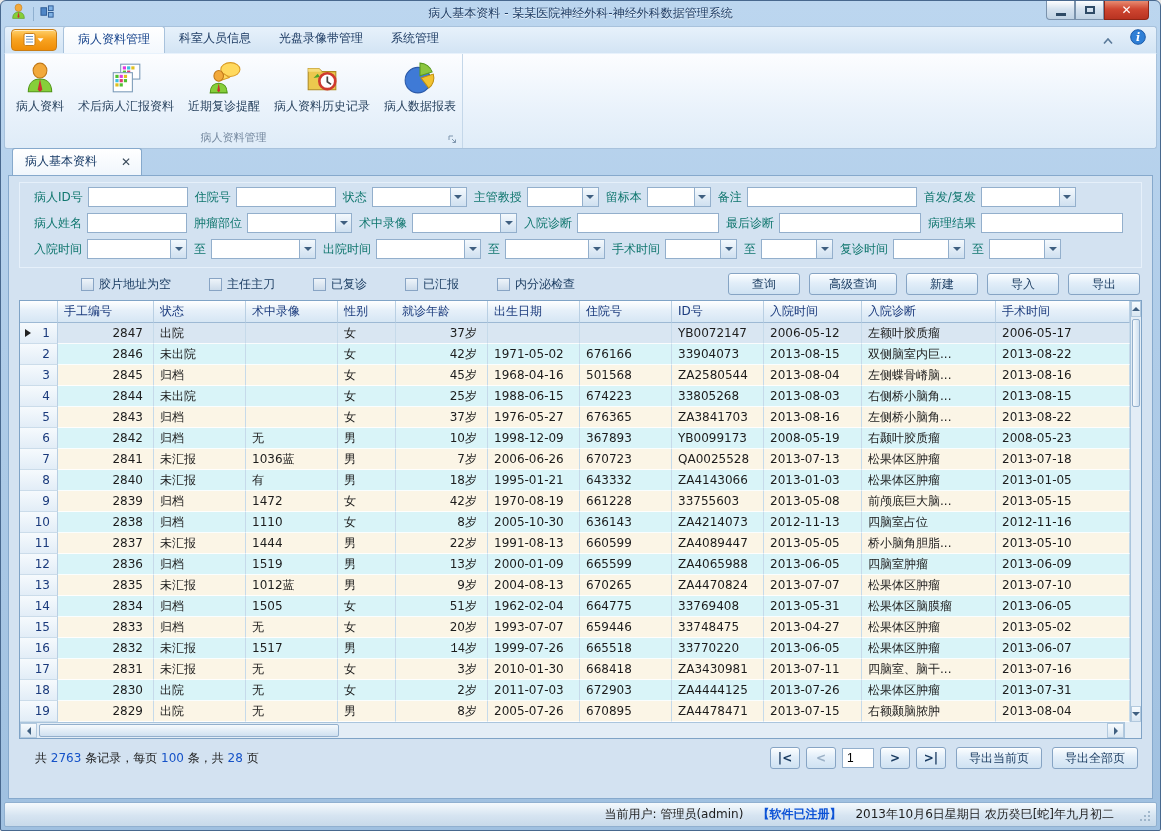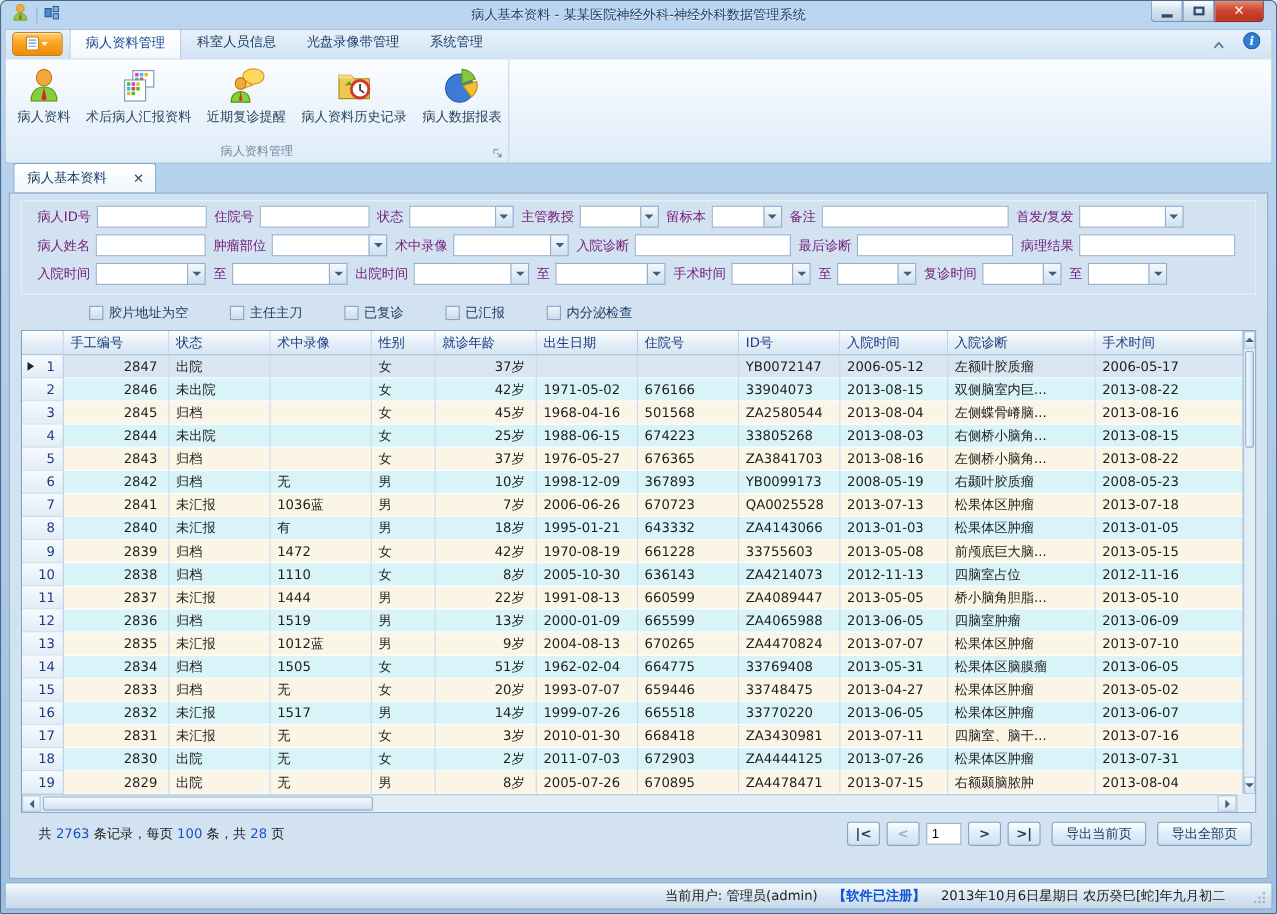--- a/index.html
+++ b/index.html
@@ -41,21 +41,21 @@
   
   .docbar{height:26px;display:flex;align-items:flex-end;padding:0 8px;flex-shrink:0;}
   .doctab{display:flex;align-items:center;gap:24px;padding:4px 10px 5px 12px;background:linear-gradient(#ffffff,#f0f6fc);
     border:1px solid #86a9cc;border-bottom:none;border-radius:3px 3px 0 0;font-size:12px;color:#173a66;}
   .doctab .x{font-weight:bold;color:#3a4a5a;font-size:12px;cursor:default;}
   
   .tabpage{flex:1;margin:0 4px;border:1px solid #86a9cc;background:#d3e2f1;display:flex;flex-direction:column;padding:6px 10px 4px 10px;overflow:hidden;}
   
   .search-panel{border:1px solid #e6f0fa;padding:4px 2px 2px 2px;}
   .srow{display:flex;align-items:center;margin-bottom:6px;padding-left:12px;}
-  .slabel{font-size:12px;color:#701a75;margin-right:5px;white-space:nowrap;}
+  .slabel{font-size:12px;color:#0f766e;margin-right:5px;white-space:nowrap;}
   .sinput{height:20px;border:1px solid #93afcc;background:#fff;margin-right:7px;}
   input.sinput{font-size:12px;padding:0 3px;}
   .combo{height:20px;display:flex;margin-right:7px;}
   .combo .ctext{flex:1;background:#fff;border:1px solid #93afcc;border-right:none;}
   .combo .cbtn{width:17px;background:linear-gradient(#f4f9fd,#cfe0f0);border:1px solid #93afcc;display:flex;align-items:center;justify-content:center;}
   .tri-down{width:0;height:0;border-left:4px solid transparent;border-right:4px solid transparent;border-top:4px solid #3f5f80;}
   .tri-up{width:0;height:0;border-left:4px solid transparent;border-right:4px solid transparent;border-bottom:4px solid #3f5f80;}
   .tri-left{width:0;height:0;border-top:4px solid transparent;border-bottom:4px solid transparent;border-right:4px solid #3f5f80;}
   .tri-right{width:0;height:0;border-top:4px solid transparent;border-bottom:4px solid transparent;border-left:4px solid #3f5f80;}
   
@@ -400,20 +400,27 @@
           <div class="chk">
             <span class="box"></span>
             <span class="clabel">已汇报</span>
           </div>
           <div class="chk">
             <span class="box"></span>
             <span class="clabel">内分泌检查</span>
           </div>
         </div>
       <div class="filter-spacer"></div>
+      <div id="action-buttons" style="display:flex">
+          <div class="btn" style="width: 72px;">查询</div>
+          <div class="btn" style="width: 88px;">高级查询</div>
+          <div class="btn" style="width: 72px;">新建</div>
+          <div class="btn" style="width: 72px;">导入</div>
+          <div class="btn" style="width: 72px;">导出</div>
+        </div>
     </div>
 
     <div class="grid">
       <div class="grid-body">
         <div class="grid-cols">
           <div class="ghead" id="grid-header">
               <div class="gh" style="width: 38px;"></div>
               <div class="gh" style="width: 96px;">手工编号</div>
               <div class="gh" style="width: 92px;">状态</div>
               <div class="gh" style="width: 92px;">术中录像</div>
@@ -636,21 +643,21 @@
                 <div class="gc" style="width: 98px;">2013-04-27</div>
                 <div class="gc" style="width: 134px;">松果体区肿瘤</div>
                 <div class="gc" style="width: 134px;">2013-05-02</div>
               </div>
               <div class="grow row-cyan">
                 <div class="gnum" style="width: 38px;">16</div>
                 <div class="gc r" style="width: 96px;">2832</div>
                 <div class="gc" style="width: 92px;">未汇报</div>
                 <div class="gc" style="width: 92px;">1517</div>
                 <div class="gc" style="width: 58px;">男</div>
-                <div class="gc r" style="width: 92px;">14岁</div>
+                <div class="gc r" style="width: 92px; font-family: Liberation Mono, monospace;">14岁</div>
                 <div class="gc" style="width: 92px;">1999-07-26</div>
                 <div class="gc" style="width: 92px;">665518</div>
                 <div class="gc" style="width: 92px;">33770220</div>
                 <div class="gc" style="width: 98px;">2013-06-05</div>
                 <div class="gc" style="width: 134px;">松果体区肿瘤</div>
                 <div class="gc" style="width: 134px;">2013-06-07</div>
               </div>
               <div class="grow row-cream">
                 <div class="gnum" style="width: 38px;">17</div>
                 <div class="gc r" style="width: 96px;">2831</div>

